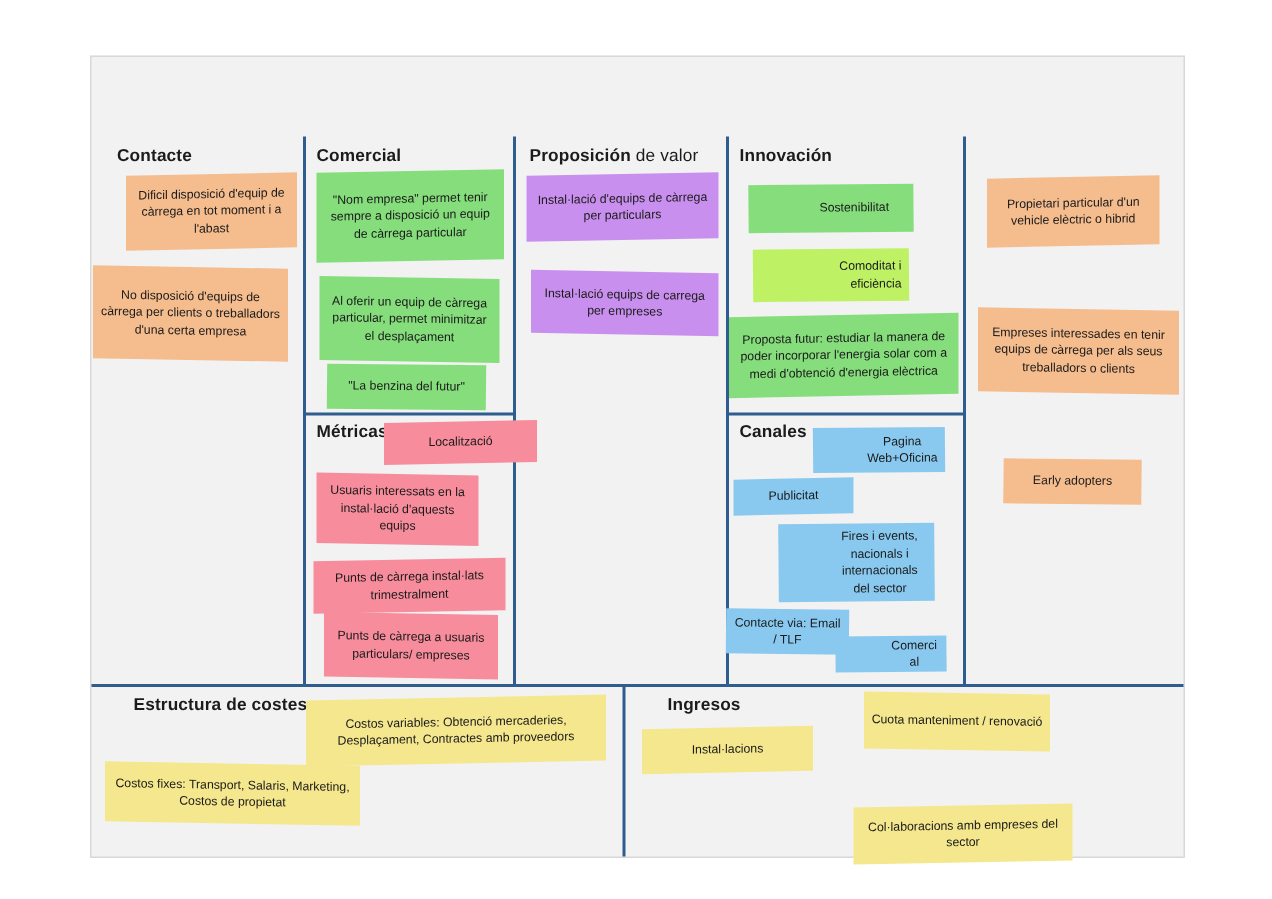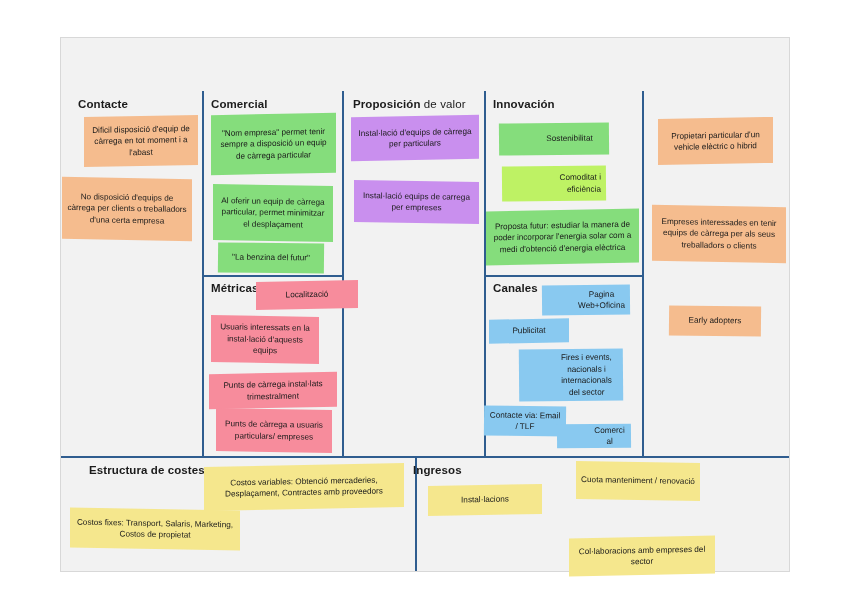--- a/index.html
+++ b/index.html
@@ -81,21 +81,21 @@
 
     <div class="col-title" style="left:17px; top:60px;">Contacte</div>
     <div class="col-title" style="left:150px; top:60px;">Comercial</div>
     <div class="col-title" style="left:292px; top:60px;">
       <span>Proposición</span><span class="soft"> de valor</span>
     </div>
     <div class="col-title" style="left:432px; top:60px;">Innovación</div>
     <div class="col-title" style="left:150px; top:244px;">Métricas</div>
     <div class="col-title" style="left:432px; top:244px;">Canales</div>
     <div class="col-title" style="left:28px; top:426px;">Estructura de costes</div>
-    <div class="col-title" style="left:352px; top:426px;text-align:right;">Ingresos</div>
+    <div class="col-title" style="left:384px; top:426px;text-align:right;">Ingresos</div>
 
     <div class="note sk3" style="left:23px; top:78px; width:114px; height:50px; background:#F5BC8E;">
       <span>Dificil disposició d'equip de càrrega en tot moment i a l'abast</span>
     </div>
     <div class="note sk4" style="left:1px; top:140px; width:130px; height:62px; background:#F5BC8E;">
       <span>No disposició d'equips de càrrega per clients o treballadors d'una certa empresa</span>
     </div>
 
     <div class="note sk3" style="left:150px; top:76px; width:125px; height:60px; background:#85DD7C;">
       <span>"Nom empresa" permet tenir sempre a disposició un equip de càrrega particular</span>

